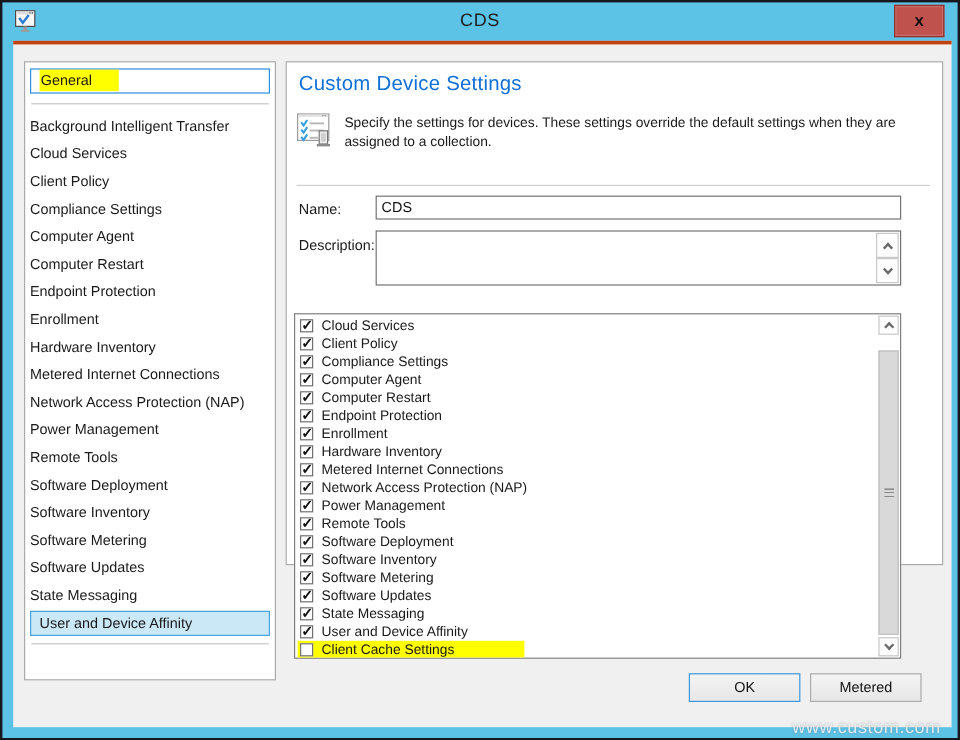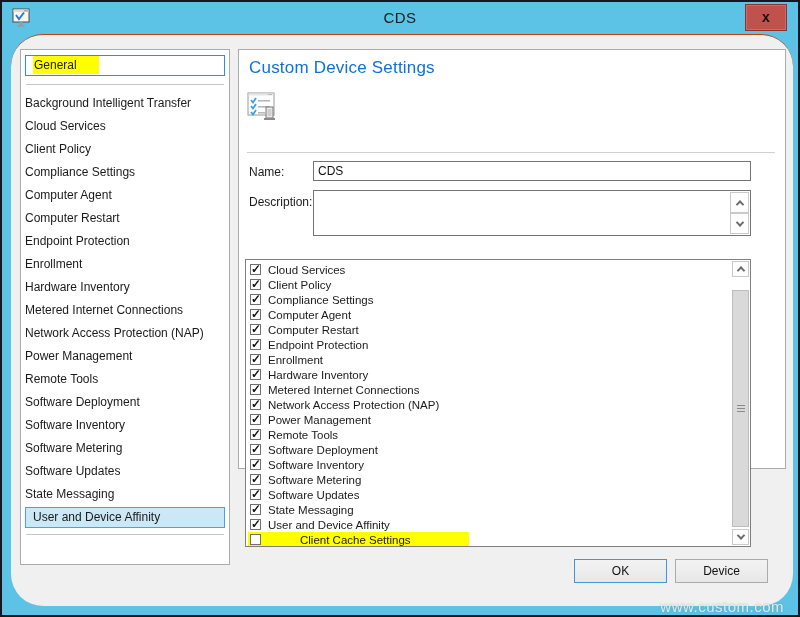--- a/index.html
+++ b/index.html
@@ -19,21 +19,21 @@
   .close-btn{
     position:absolute; right:11px; top:2px; width:42px; height:27px;
     background:#c0524e; border:1px solid #8e3230;
     color:#101010; font-weight:bold; font-size:14px;
     text-align:center; line-height:25px; cursor:pointer;
     box-shadow:inset 0 0 0 1px rgba(255,255,255,.15);
   }
   
   .client{
     position:absolute; left:9px; top:32px; width:782px; height:572px;
-    background:#f0f0f0; border-top:1px solid #c2410c;border-radius:32px;
+    background:#f0f0f0; border-top:3px solid #c2410c;
   }
   .panel{
     position:absolute; background:#fff; border:1px solid #ababab;
   }
   .sidebar{ left:9px; top:14px; width:210px; height:516px; padding-top:5px; overflow:hidden; }
   .mainpanel{ left:227px; top:14px; width:548px; height:420px; }
 
   
   .side-item{
     height:23px; line-height:23px; padding-left:4px;
@@ -88,21 +88,21 @@
   .select-hint{ position:absolute; left:8px; top:193px; font-size:12px; color:#1a1a1a; }
 
   
   .checklist{
     position:absolute; left:6px; top:209px; width:506px; height:288px;
     border:1px solid #7f7f7f; background:#fff; overflow:hidden;
   }
   .chk-rows{ position:absolute; left:2px; top:2px; right:20px; }
   .chk-row{ height:15px; display:flex; align-items:center; cursor:default; }
   .chk-inner{ display:flex; align-items:center; height:15px; }
-  .chk-inner.hl-row{ background:#ffff00; padding-right:58px;gap:32px; }
+  .chk-inner.hl-row{ background:#ffff00; padding-right:58px; }
   .cb{
     width:11px; height:11px; border:1px solid #707070; background:#fff;
     margin:0 7px 0 2px; flex:none; position:relative;
   }
   .cb.checked::before{
     content:"\2713"; position:absolute; left:0px; top:-3px;
     font-size:12px; font-weight:bold; color:#111;
   }
   .chk-label{ font-size:11.5px; color:#1a1a1a; white-space:nowrap; }
 
@@ -200,20 +200,21 @@
           <path d="M4 15 L6 17.5 L9 13" fill="none" stroke="#3aa0dc" stroke-width="1.8"></path>
           <path d="M4 21 L6 23.5 L9 19" fill="none" stroke="#3aa0dc" stroke-width="1.8"></path>
           <rect x="11" y="9" width="12" height="1.6" fill="#b8b8b8"></rect>
           <rect x="11" y="15" width="12" height="1.6" fill="#b8b8b8"></rect>
           <rect x="11" y="21" width="7" height="1.6" fill="#b8b8b8"></rect>
           <rect x="19" y="16" width="7" height="11" fill="#ececec" stroke="#777"></rect>
           <rect x="20.5" y="18" width="4" height="7" fill="#cfcfcf"></rect>
           <rect x="17" y="27" width="11" height="2" fill="#8a8a8a"></rect>
         </svg>
       </span>
+      <div class="hdr-desc">Specify the settings for devices. These settings override the default settings when they are assigned to a collection.</div>
       <div class="panel-divider"></div>
 
       <div class="fld-label name-label">Name:</div>
       <input class="name-input" type="text" value="CDS" style="">
 
       <div class="fld-label desc-label">Description:</div>
       <div class="desc-box">
         <span></span>
         <div class="desc-scroll">
           <div class="mini-btn up">
@@ -351,17 +352,17 @@
               <span class="grip"></span>
             </div>
           <div class="sb-btn down">
               <span class="chev down"></span>
             </div>
         </div>
       </div>
     </div>
 
     <div class="btn ok">OK</div>
-    <div class="btn cancel">Device</div>
+    <div class="btn cancel">Metered</div>
   </div>
 
   <div class="watermark">www.custom.com</div>
 </div>
 
 </body></html>

